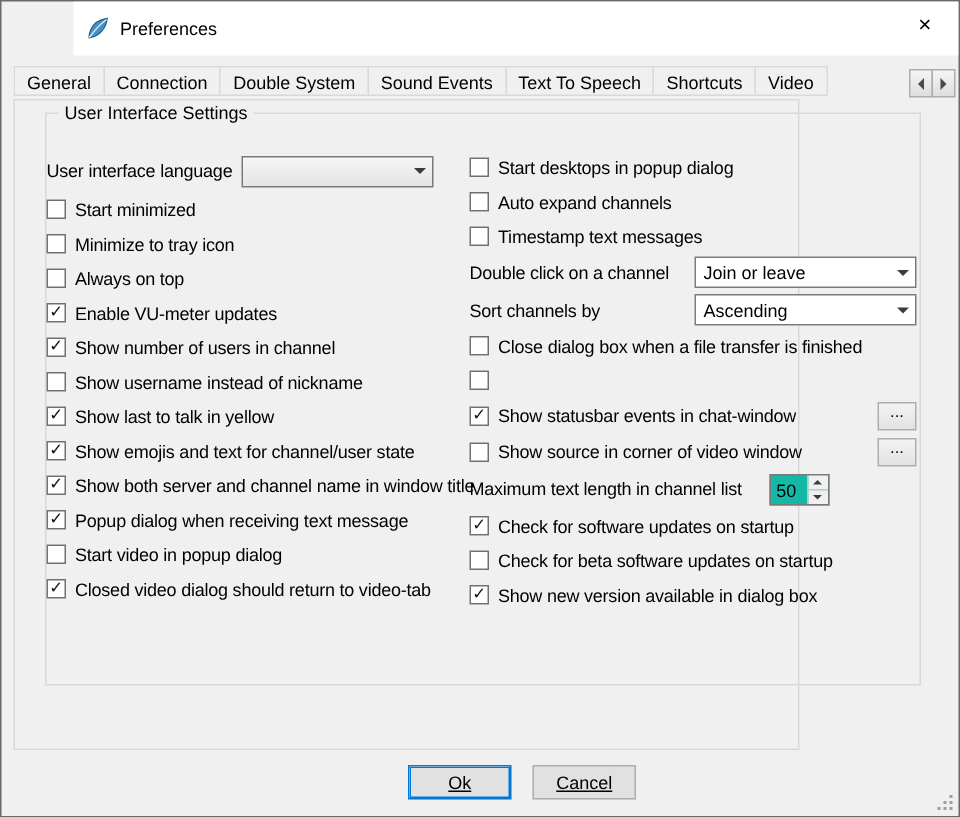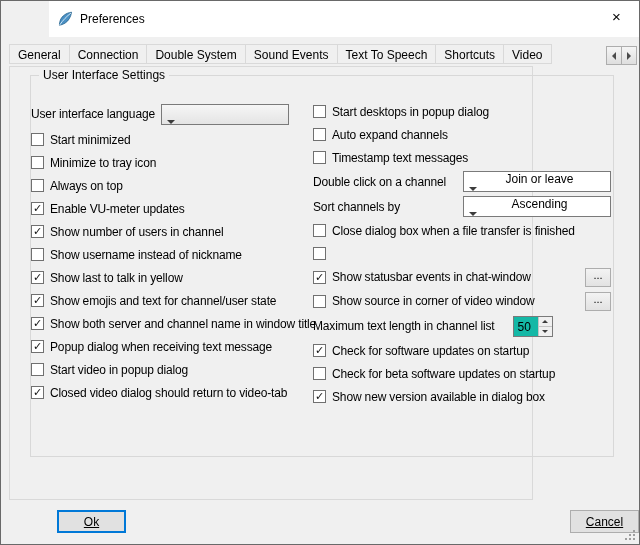--- a/index.html
+++ b/index.html
@@ -30,42 +30,42 @@
   .lang-row{height:28px;display:flex;align-items:center;justify-content:space-between;}
   .check-row{height:23px;display:flex;align-items:center;white-space:nowrap;}
   .check-btn-row{height:24px;display:flex;align-items:center;white-space:nowrap;}
   .combo-row{height:25px;display:flex;align-items:center;justify-content:space-between;white-space:nowrap;}
   .spin-row{height:26px;display:flex;align-items:center;gap:18px;white-space:nowrap;}
   .check-label,.field-label{letter-spacing:-0.15px;}
   
   .checkbox{flex:0 0 13px;width:13px;height:13px;box-sizing:border-box;border:1px solid #707070;background:#fff;
             margin-right:6px;font-size:11px;line-height:11px;text-align:center;color:#111;}
   
-  .combo{height:21px;border:1px solid #7a7a7a;background:#fff;display:inline-flex;align-items:center;box-sizing:border-box;flex-direction:column;}
+  .combo{height:21px;border:1px solid #7a7a7a;background:#fff;display:inline-flex;align-items:center;box-sizing:border-box;}
   .combo.gray{background:linear-gradient(#f6f6f6,#e4e4e4);}
   .combo-text{flex:1;padding-left:5px;overflow:hidden;white-space:nowrap;text-align:left;}
   .combo-btn{width:17px;align-self:stretch;display:flex;align-items:center;justify-content:center;}
   .w128{width:128px;flex:0 0 128px;}
   .w148{width:148px;flex:0 0 148px;}
   .tri-down{width:0;height:0;border-left:4px solid transparent;border-right:4px solid transparent;border-top:4px solid #3c3c3c;}
   .tri-up-s{width:0;height:0;border-left:3px solid transparent;border-right:3px solid transparent;border-bottom:3px solid #3c3c3c;}
   .tri-down-s{width:0;height:0;border-left:3px solid transparent;border-right:3px solid transparent;border-top:3px solid #3c3c3c;}
   .tri-left{width:0;height:0;border-top:4px solid transparent;border-bottom:4px solid transparent;border-right:4px solid #4a4a4a;}
   .tri-right{width:0;height:0;border-top:4px solid transparent;border-bottom:4px solid transparent;border-left:4px solid #4a4a4a;}
   
   .spinbox{width:40px;height:21px;border:1px solid #7a7a7a;background:#14b8a6;display:inline-flex;box-sizing:border-box;}
   .spin-text{flex:1;padding:3px 0 0 4px;}
   .spin-btns{width:13px;display:flex;flex-direction:column;border-left:1px solid #c5c5c5;}
   .spin-up,.spin-down{flex:1;display:flex;align-items:center;justify-content:center;background:#f0f0f0;}
   .spin-up{border-bottom:1px solid #c5c5c5;}
   
   .dots-btn{margin-left:auto;width:26px;height:19px;border:1px solid #adadad;background:linear-gradient(#f3f3f3,#e2e2e2);
             font-family:inherit;font-size:11px;line-height:8px;padding:0 0 5px;box-sizing:border-box;}
   
-  .button-bar{position:absolute;left:0;top:509px;width:100%;display:flex;justify-content:space-between;gap:14px;
+  .button-bar{position:absolute;left:0;top:509px;width:100%;display:flex;justify-content:center;gap:14px;
               padding-left:56px;box-sizing:border-box;}
   .btn{min-width:69px;height:23px;background:#e1e1e1;border:1px solid #adadad;font-family:inherit;font-size:12px;
        display:flex;align-items:center;justify-content:center;box-sizing:border-box;padding:0 10px;}
   .btn.default{border:1px solid #0078d7;box-shadow:inset 0 0 0 1px #0078d7;}
   .btn-label{text-decoration:underline;}
   
   .resize-grip{position:absolute;right:3px;bottom:3px;width:13px;height:13px;}
   .resize-grip::before{content:"";position:absolute;right:1px;bottom:1px;width:2px;height:2px;background:#9e9e9e;
       box-shadow:-4px 0 #9e9e9e,-8px 0 #9e9e9e,0 -4px #9e9e9e,-4px -4px #9e9e9e,0 -8px #9e9e9e;}
 </style>

